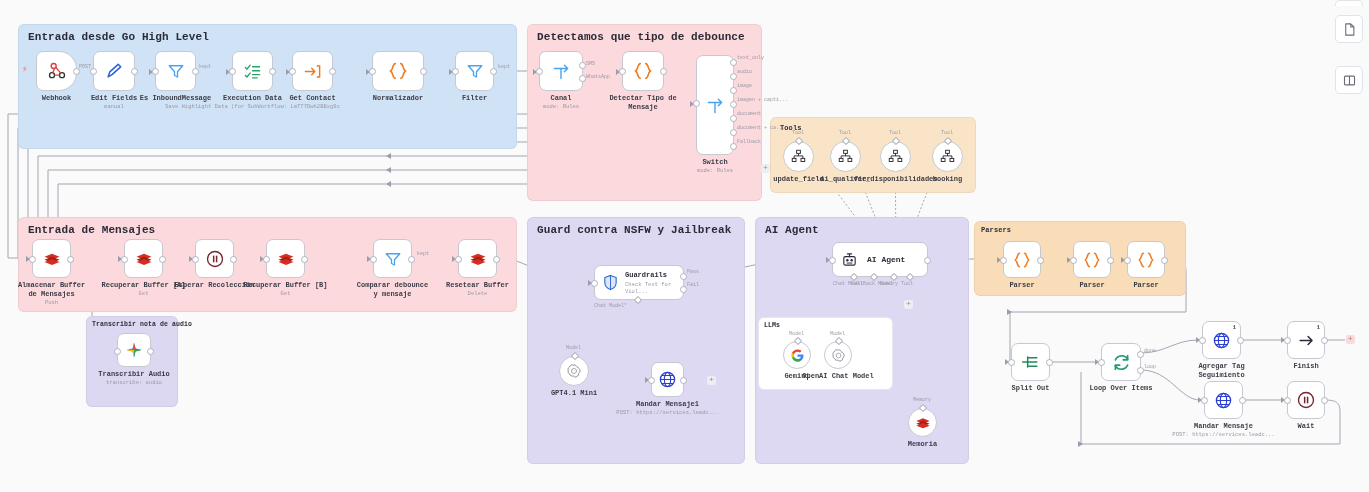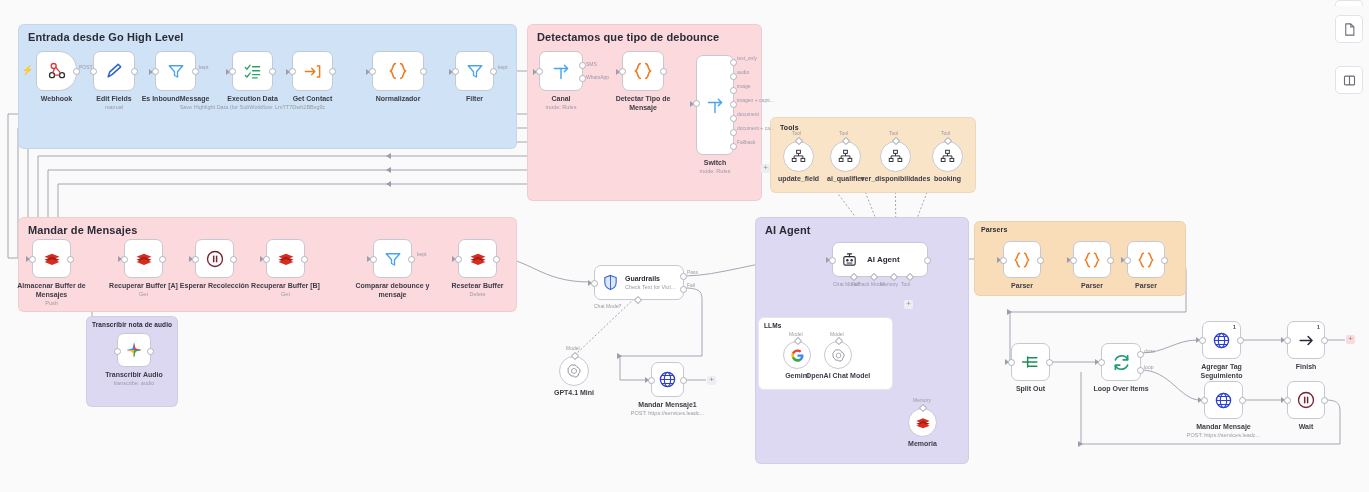--- a/index.html
+++ b/index.html
@@ -9,20 +9,21 @@
     font-family: "Liberation Sans", sans-serif;
     background: #fafafa;
   }
   #canvas {
     position: relative;
     width: 1369px; height: 492px;
     background-color: #fafafa;
     background-image: radial-gradient(circle, #d9d9d9 0.7px, transparent 0.7px);
     background-size: 16px 16px;
     background-position: 4px 4px;
+    font-family: Liberation Mono, monospace;
   }
   
   .group {
     position: absolute;
     border-radius: 6px;
     border: 1px solid rgba(0,0,0,0.05);
   }
   .group-title {
     position: absolute;
     top: 6px; left: 9px;
@@ -264,27 +265,30 @@
 
   <div class="group" style="left:527px; top:24px; width:235px; height:177px; background:#fbd9dd;">
     <div class="group-title">Detectamos que tipo de debounce</div>
   </div>
 
   <div class="group tiny" style="left:770px; top:117px; width:206px; height:76px; background:#fae4c8;">
     <div class="group-title">Tools</div>
   </div>
 
   <div class="group" style="left:18px; top:217px; width:499px; height:95px; background:#fbd9dd;">
-    <div class="group-title">Mandar de Mensajes</div>
+    <div class="group-title">Entrada de Mensajes</div>
   </div>
 
   <div class="group sub" style="left:86px; top:316px; width:92px; height:91px; background:#ddd8f2;">
     <div class="group-title" style="font-size:6.5px; top:4px; left:5px;">Transcribir nota de audio</div>
   </div>
 
+  <div class="group" style="left:527px; top:217px; width:218px; height:247px; background:#ddd9f3;">
+    <div class="group-title">Guard contra NSFW y Jailbreak</div>
+  </div>
 
   <div class="group" style="left:755px; top:217px; width:214px; height:247px; background:#ddd9f3;">
     <div class="group-title">AI Agent</div>
   </div>
 
   <div class="group tiny" style="left:758px; top:317px; width:135px; height:73px; background:#ffffff; border:1px solid #e6e6ee;">
     <div class="group-title" style="font-size:6.5px; top:4px; left:5px;">LLMs</div>
   </div>
 
   <div class="group tiny" style="left:974px; top:221px; width:212px; height:75px; background:#f8ddb8;">

